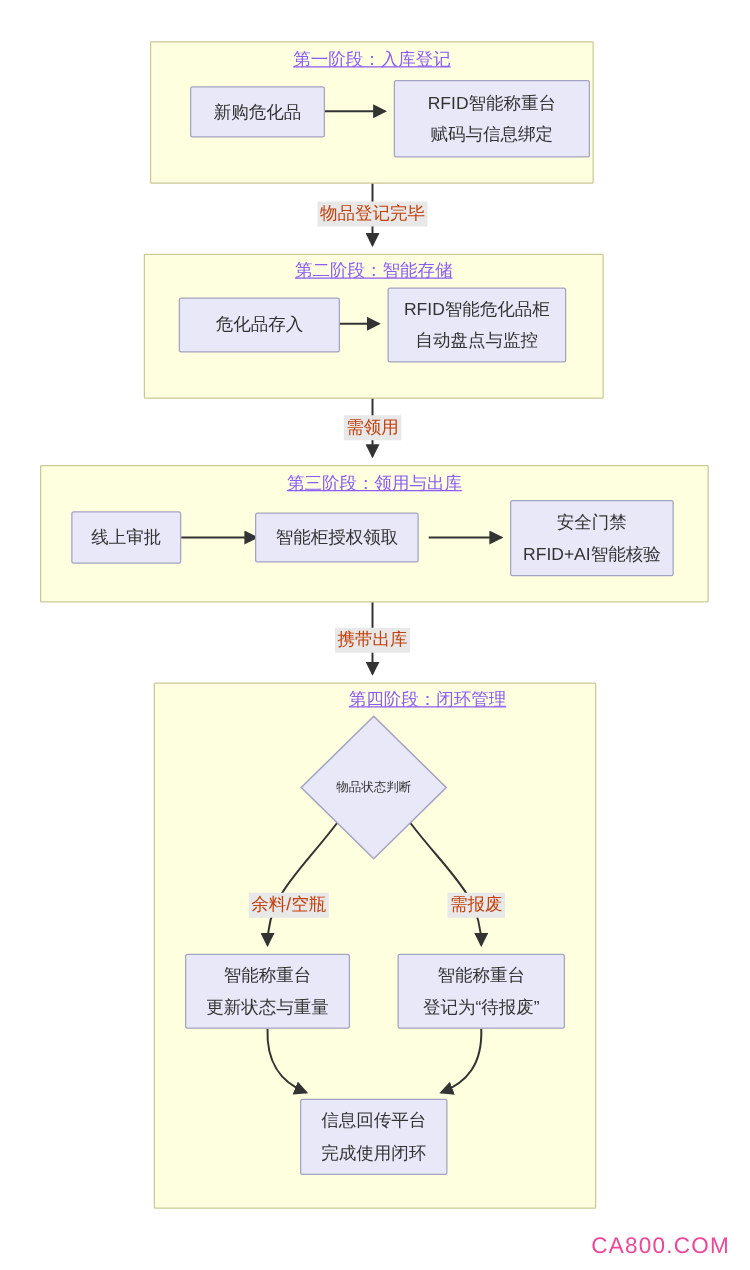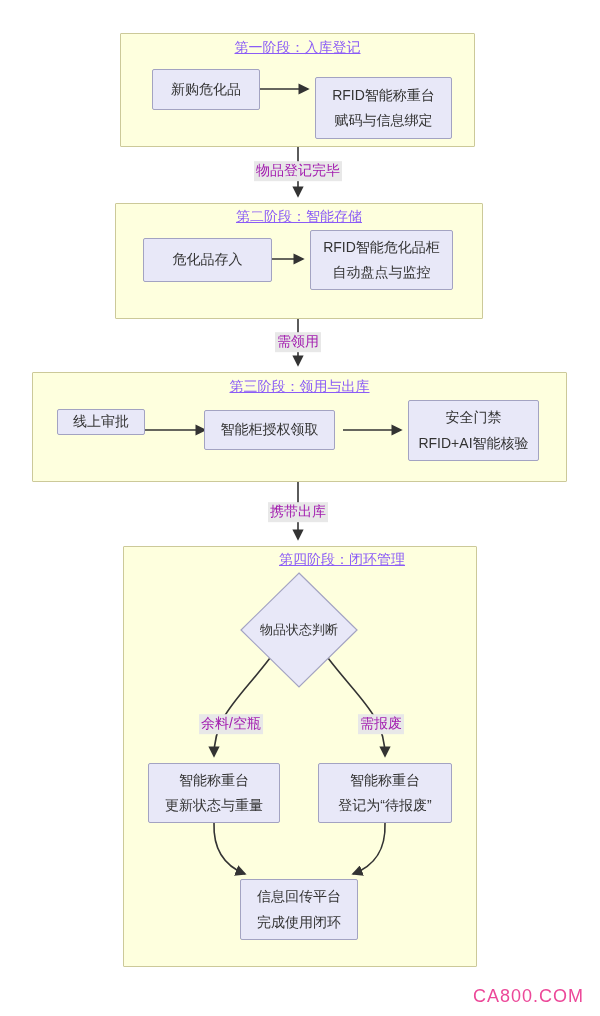--- a/index.html
+++ b/index.html
@@ -12,26 +12,26 @@
   }
   .stage-title{
     position:absolute;text-align:center;font-size:14px;color:#8b5cf6;white-space:nowrap;text-decoration:underline;
   }
   .node{
     position:absolute;background:#e8e8f8;border:1px solid #a3a3c2;border-radius:2px;box-sizing:border-box;
     display:flex;align-items:center;justify-content:center;text-align:center;
     font-size:14px;line-height:1.8;color:#333333;white-space:pre-line;
   }
   .edge-label{
-    position:absolute;transform:translate(-50%,-50%);background:#e8e8e8;color:#a21caf;
+    position:absolute;transform:translate(-50%,-50%);background:#e8e8e8;color:#c2410c;
     font-size:14px;padding:0 2px;white-space:nowrap;line-height:1.4;
   }
   .diamond-text{
     position:absolute;display:flex;align-items:center;justify-content:center;
-    font-size:13px;color:#333333;white-space:nowrap;
+    font-size:10px;color:#333333;white-space:nowrap;
   }
   svg.edges{position:absolute;left:0;top:0;pointer-events:none;}
   .watermark{
     position:absolute;right:16px;top:986px;font-size:18px;color:#ec4899;letter-spacing:1px;
   }
 </style>
 </head>
 <body>
 
 <div class="canvas">
@@ -63,28 +63,28 @@
       <path d="M270,658 C238,700 214,716 214,756" marker-end="url(#arrow)"></path>
       <path d="M328,658 C360,700 385,716 385,756" marker-end="url(#arrow)"></path>
       <path d="M214,823 C213,851 225,866 245,874" marker-end="url(#arrow)"></path>
       <path d="M385,823 C386,851 374,866 353,874" marker-end="url(#arrow)"></path>
     </g>
 
     <polygon points="299,573 357,630 299,687 241,630" fill="#e8e8f8" stroke="#a3a3c2" stroke-width="1.2"></polygon>
   </svg>
 
   <div class="node" style="left:152px;top:69px;width:108px;height:41px;">新购危化品</div>
-  <div class="node" style="left:315px;top:77px;width:137px;height:62px;">RFID智能称重台
+  <div class="node" style="left:315px;top:64px;width:157px;height:62px;">RFID智能称重台
 赋码与信息绑定</div>
 
   <div class="node" style="left:143px;top:238px;width:129px;height:44px;">危化品存入</div>
   <div class="node" style="left:310px;top:230px;width:143px;height:60px;">RFID智能危化品柜
 自动盘点与监控</div>
 
-  <div class="node" style="left:57px;top:409px;width:88px;height:26px;">线上审批</div>
+  <div class="node" style="left:57px;top:409px;width:88px;height:42px;">线上审批</div>
   <div class="node" style="left:204px;top:410px;width:131px;height:40px;">智能柜授权领取</div>
   <div class="node" style="left:408px;top:400px;width:131px;height:61px;">安全门禁
 RFID+AI智能核验</div>
 
   <div class="diamond-text" style="left:241px;top:615px;width:116px;height:30px;">物品状态判断</div>
   <div class="node" style="left:148px;top:763px;width:132px;height:60px;">智能称重台
 更新状态与重量</div>
   <div class="node" style="left:318px;top:763px;width:134px;height:60px;">智能称重台
 登记为“待报废”</div>
   <div class="node" style="left:240px;top:879px;width:118px;height:61px;">信息回传平台

